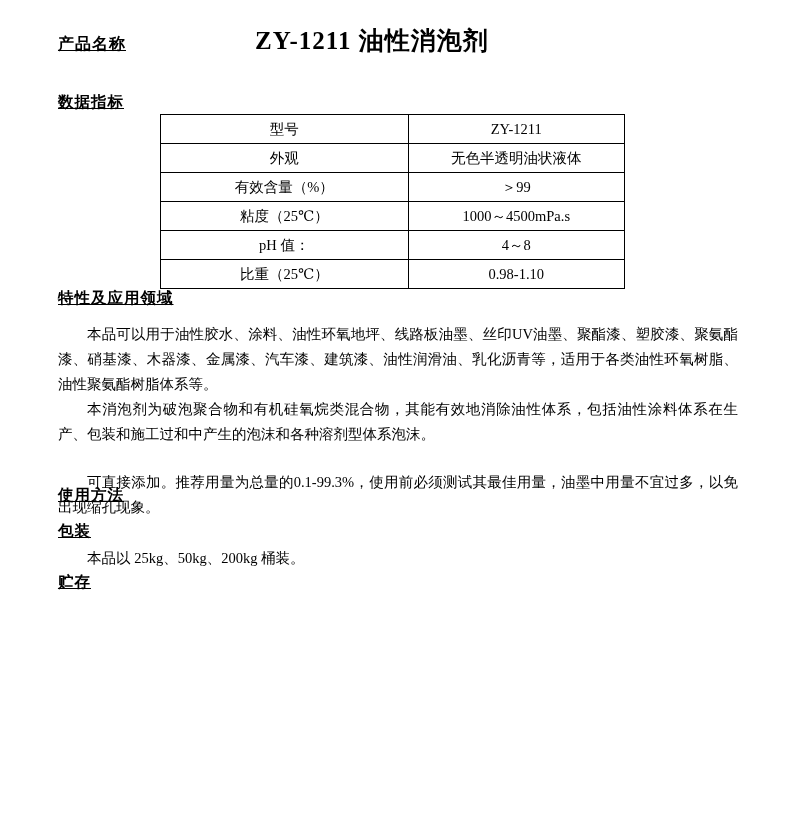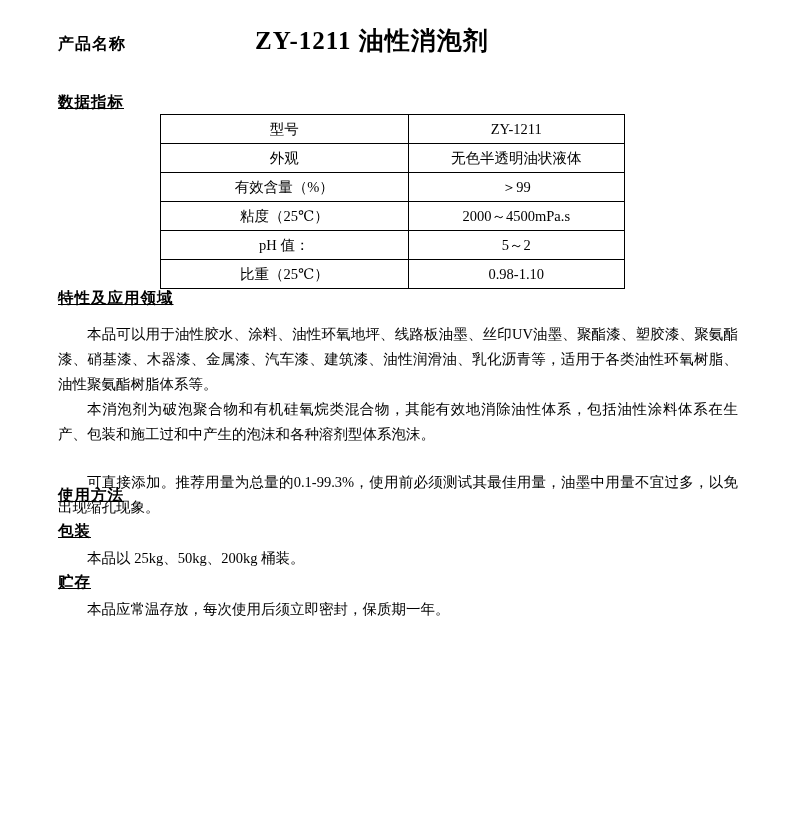--- a/index.html
+++ b/index.html
@@ -27,20 +27,21 @@
   .header-row {
     position: relative;
     height: 62px;
   }
   .label-product-name {
     position: absolute;
     left: 58px;
     top: 34px;
     font-size: 16px;
     font-weight: bold;
+    text-decoration: underline;
     letter-spacing: 1px;
   }
   .doc-title {
     position: absolute;
     left: 255px;
     top: 24px;
     font-size: 25px;
     font-weight: bold;
     letter-spacing: 1px;
     white-space: nowrap;
@@ -152,25 +153,25 @@
       <tr>
         <td class="key">外观</td>
         <td class="val">无色半透明油状液体</td>
       </tr>
       <tr>
         <td class="key">有效含量（%）</td>
         <td class="val">＞99</td>
       </tr>
       <tr>
         <td class="key">粘度（25℃）</td>
-        <td class="val">2000～4500mPa.s</td>
+        <td class="val">1000～4500mPa.s</td>
       </tr>
       <tr>
         <td class="key">pH 值：</td>
-        <td class="val">5～2</td>
+        <td class="val">4～8</td>
       </tr>
       <tr>
         <td class="key">比重（25℃）</td>
         <td class="val">0.98-1.10</td>
       </tr>
     </tbody>
   </table>
 
   <div class="section-heading h-features">特性及应用领域</div>
   <div class="block p-features">
@@ -182,18 +183,15 @@
   <div class="block p-usage">
     <p class="para">可直接添加。推荐用量为总量的0.1-99.3%，使用前必须测试其最佳用量，油墨中用量不宜过多，以免出现缩孔现象。</p>
   </div>
 
   <div class="section-heading h-package">包装</div>
   <div class="block p-package">
     <p class="para">本品以 25kg、50kg、200kg 桶装。</p>
   </div>
 
   <div class="section-heading h-storage">贮存</div>
-  <div class="block p-storage">
-    <p class="para">本品应常温存放，每次使用后须立即密封，保质期一年。</p>
-  </div>
 
 
 </div>
 
 </body></html>

